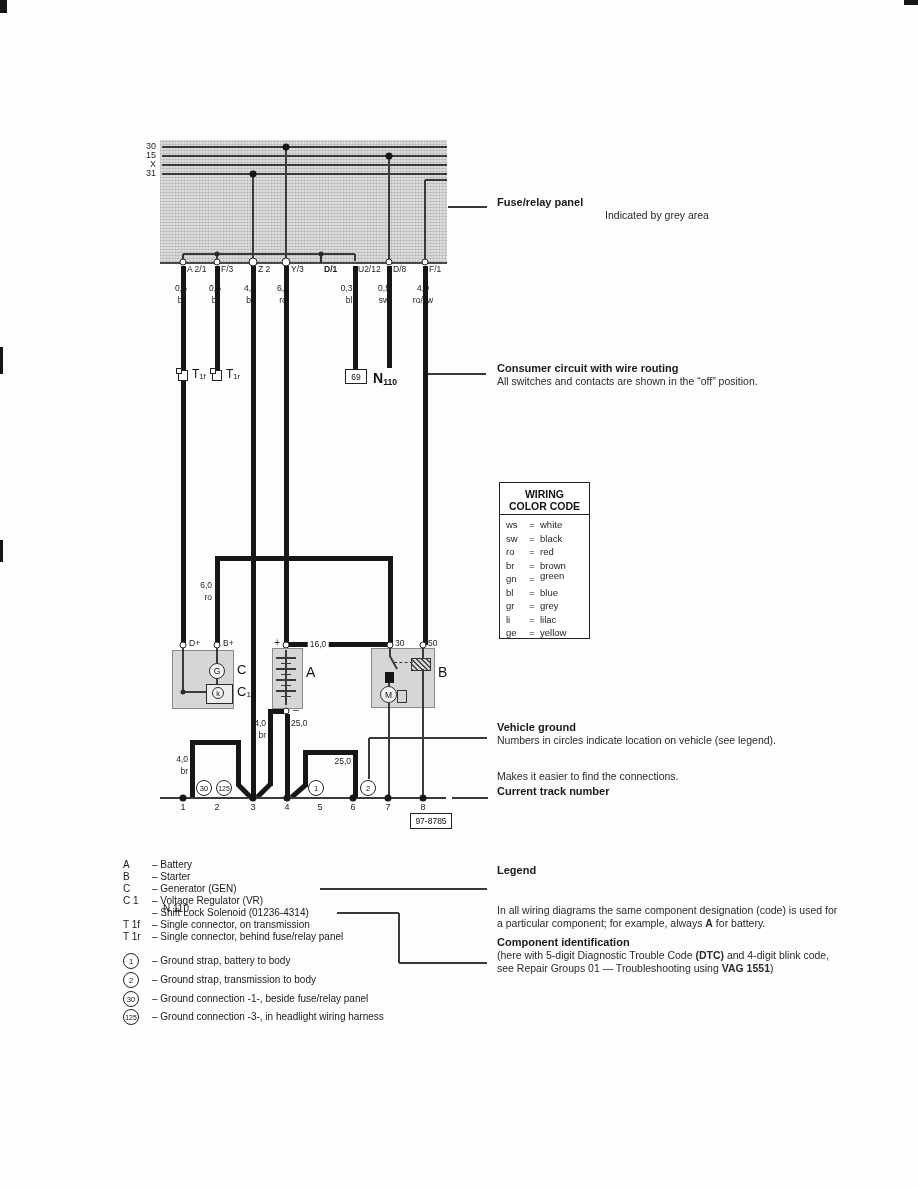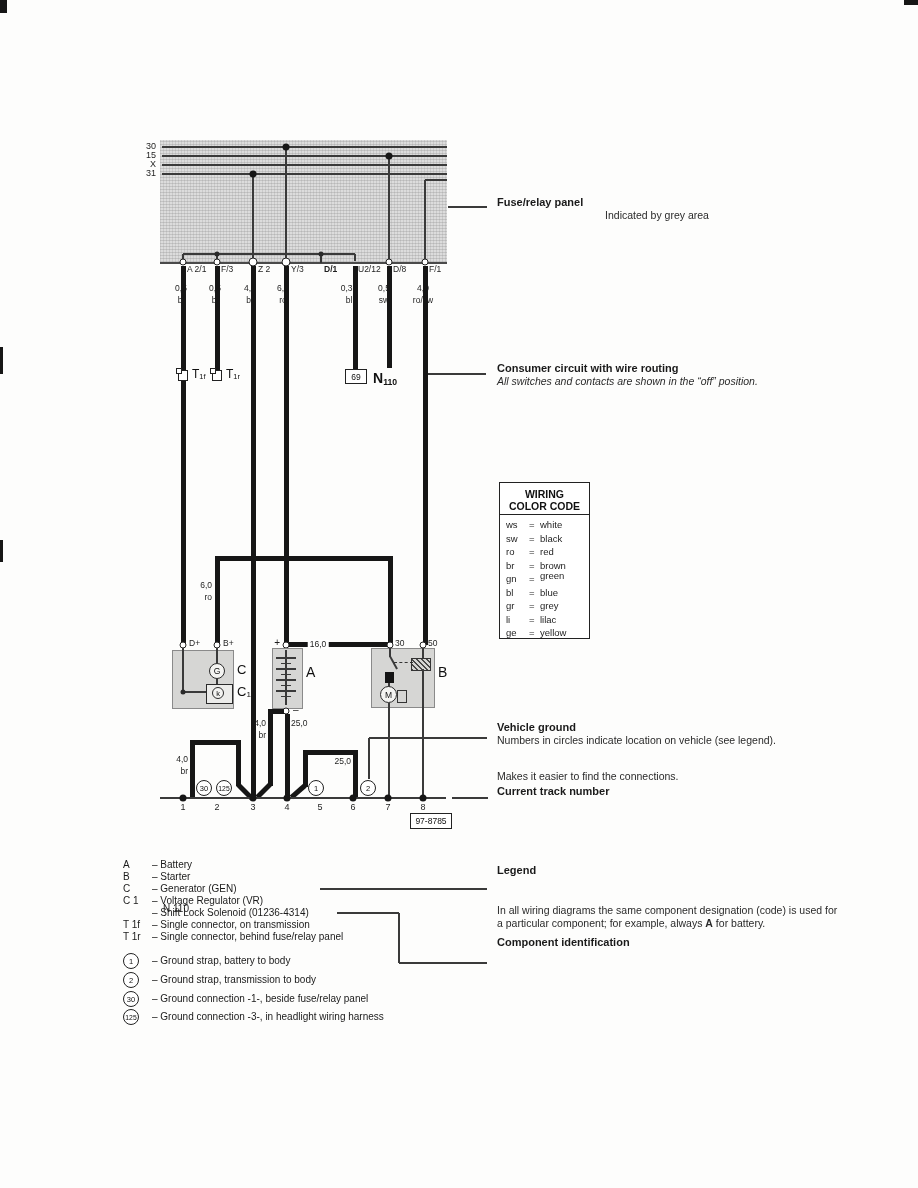--- a/index.html
+++ b/index.html
@@ -348,34 +348,37 @@
       <div class="cc-t" style="left:40px;top:131.5px;">lilac</div>
     <div class="cc-t" style="left:6px;top:145px;">ge</div>
       <div class="cc-t" style="left:29px;top:145px;">=</div>
       <div class="cc-t" style="left:40px;top:145px;">yellow</div>
   </div>
 
   <div class="callout-t" style="left:497px;top:196px;">Fuse/relay panel</div>
   <div class="callout-b" style="left:497px;top:209px;width:320px;text-align:center;">Indicated by grey area</div>
 
   <div class="callout-t" style="left:497px;top:362px;">Consumer circuit with wire routing</div>
-  <div class="callout-b" style="left:497px;top:375px;width:360px;font-style:italic;">All switches and contacts are shown in the “off” position.</div>
+  <div class="callout-b" style="left:497px;top:375px;width:360px;">All switches and contacts are shown in the “off” position.</div>
 
   <div class="callout-t" style="left:497px;top:721px;">Vehicle ground</div>
   <div class="callout-b" style="left:497px;top:734px;width:360px;">Numbers in circles indicate location on vehicle (see legend).</div>
 
   <div class="callout-t" style="left:497px;top:785px;">Current track number</div>
   <div class="callout-b" style="left:497px;top:770px;width:360px;">Makes it easier to find the connections.</div>
 
   <div class="callout-t" style="left:497px;top:864px;">Legend</div>
   <div class="callout-b para" style="left:497px;top:877px;width:345px;margin-top:27px;">
     <span>In all wiring diagrams the same component designation (code) is used for a particular component; for example, always </span><b>A</b><span> for battery.</span>
   </div>
 
   <div class="callout-t" style="left:497px;top:936px;">Component identification</div>
+  <div class="callout-b para" style="left:497px;top:949px;width:340px;">
+    <span>(here with 5-digit Diagnostic Trouble Code </span><b>(DTC)</b><span> and 4-digit blink code, see Repair Groups 01 — Troubleshooting using </span><b>VAG 1551</b><span>)</span>
+  </div>
 
   <div>
     <div class="lg-code" style="left:123px;top:860px;">A</div>
       <div class="lg-desc" style="left:152px;top:860px;">– Battery</div>
     <div class="lg-code" style="left:123px;top:872px;">B</div>
       <div class="lg-desc" style="left:152px;top:872px;">– Starter</div>
     <div class="lg-code" style="left:123px;top:884px;">C</div>
       <div class="lg-desc" style="left:152px;top:884px;">– Generator (GEN)</div>
     <div class="lg-code" style="left:123px;top:896px;">C 1</div>
       <div class="lg-desc" style="left:152px;top:896px;">– Voltage Regulator (VR)</div>

